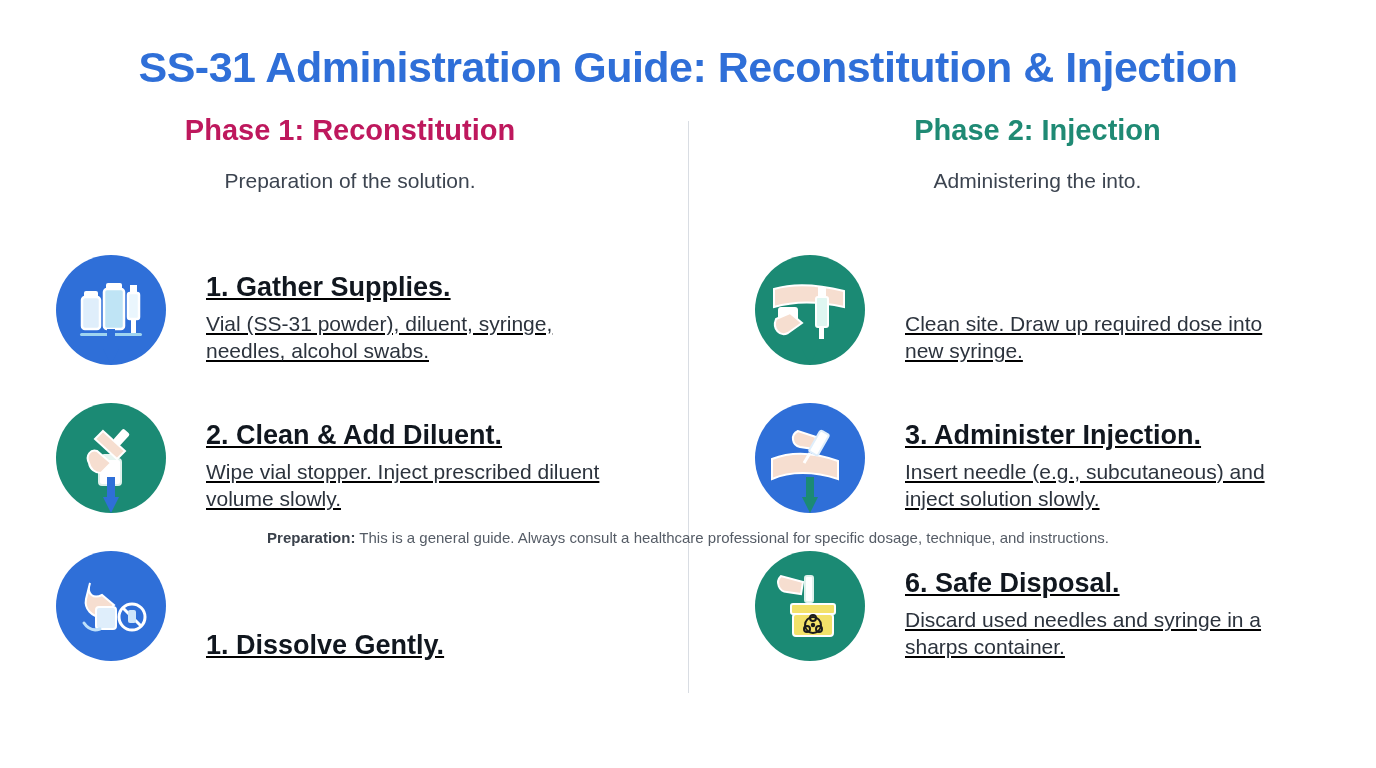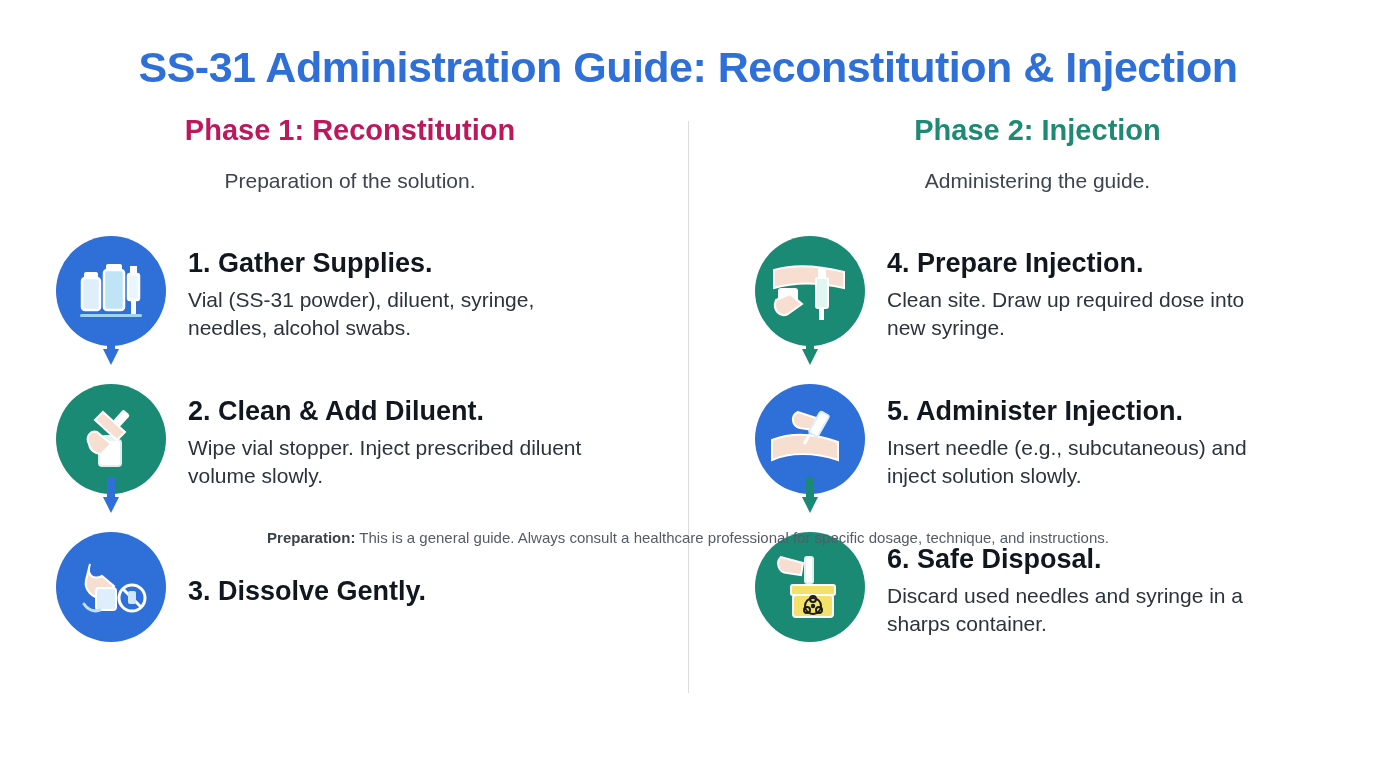--- a/index.html
+++ b/index.html
@@ -64,24 +64,25 @@
     font-size: 21px;
     color: #3c4450;
     margin-top: 21px;
   }
 
   .steps {
     margin-top: 24px;
   }
   .step {
     display: flex;
-    align-items: center;
-    gap: 22px;
+    align-items: flex-end;
+    gap: 40px;
     height: 148px;
     position: relative;
+    text-decoration: underline;
   }
   .badge {
     width: 110px;
     height: 110px;
     min-width: 110px;
     border-radius: 50%;
     display: flex;
     align-items: center;
     justify-content: center;
     position: relative;
@@ -208,65 +209,64 @@
             <svg width="78" height="66" viewBox="0 0 78 66">
               <path d="M18 10 C14 22 22 26 30 22 L42 32 L30 44 C20 44 12 36 14 26 Z" fill="#f6ded0" stroke="#ffffff" stroke-width="2"></path>
               <rect x="24" y="34" width="20" height="22" rx="3" fill="#dfeefb" stroke="#ffffff" stroke-width="2"></rect>
               <path d="M12 50 C16 56 22 58 28 56" fill="none" stroke="#bfe0fa" stroke-width="3" stroke-linecap="round"></path>
               <circle cx="60" cy="44" r="13" fill="none" stroke="#ffffff" stroke-width="3"></circle>
               <line x1="51" y1="35" x2="69" y2="53" stroke="#ffffff" stroke-width="3"></line>
               <rect x="56" y="37" width="8" height="13" rx="2" fill="#cfe6fb"></rect>
             </svg>
           </div>
           <div class="step-text">
-            <div class="step-title">3. Dissolve Gently.</div>
+            <div class="step-title">1. Dissolve Gently.</div>
           </div>
         </div>
 
       </div>
     </div>
 
     <div class="col col-right">
       <div class="phase-title teal">Phase 2: Injection</div>
-      <div class="phase-sub">Administering the guide.</div>
+      <div class="phase-sub">Administering the into.</div>
 
       <div class="steps">
 
         <div class="step">
           <div class="badge teal">
             <svg width="80" height="66" viewBox="0 0 80 66">
               <path d="M4 12 C24 6 50 8 74 14 L74 30 C48 24 24 24 4 30 Z" fill="#f6ded0" stroke="#ffffff" stroke-width="2"></path>
               <rect x="8" y="30" width="20" height="14" rx="3" fill="#ffffff"></rect>
               <path d="M6 42 C2 52 10 60 18 56 L32 46 L20 36 Z" fill="#f6ded0" stroke="#ffffff" stroke-width="2"></path>
               <rect x="46" y="20" width="12" height="30" rx="2" fill="#dff6f1" stroke="#ffffff" stroke-width="2"></rect>
               <rect x="49" y="50" width="5" height="12" fill="#ffffff"></rect>
               <rect x="48" y="10" width="8" height="11" fill="#ffffff"></rect>
             </svg>
           </div>
           <div class="step-text">
-            <div class="step-title">4. Prepare Injection.</div>
             <div class="step-desc">Clean site. Draw up required dose into new syringe.</div>
           </div>
           <div class="arrow teal">
             <div class="shaft"></div>
               <div class="head"></div>
           </div>
         </div>
 
         <div class="step">
           <div class="badge blue">
             <svg width="80" height="66" viewBox="0 0 80 66">
               <path d="M2 34 C22 26 46 28 68 36 L68 54 C44 46 20 46 2 54 Z" fill="#f6ded0" stroke="#ffffff" stroke-width="2"></path>
               <path d="M28 6 C20 10 22 20 30 22 L44 24 L46 12 Z" fill="#f6ded0" stroke="#ffffff" stroke-width="2"></path>
               <rect x="44" y="6" width="10" height="24" rx="2" transform="rotate(30 49 18)" fill="#ffffff" stroke="#dfeefb" stroke-width="2"></rect>
               <line x1="40" y1="28" x2="34" y2="38" stroke="#ffffff" stroke-width="3"></line>
             </svg>
           </div>
           <div class="step-text">
-            <div class="step-title">5. Administer Injection.</div>
+            <div class="step-title">3. Administer Injection.</div>
             <div class="step-desc">Insert needle (e.g., subcutaneous) and inject solution slowly.</div>
           </div>
           <div class="arrow teal">
             <div class="shaft"></div>
               <div class="head"></div>
           </div>
         </div>
 
         <div class="step">
           <div class="badge teal">

